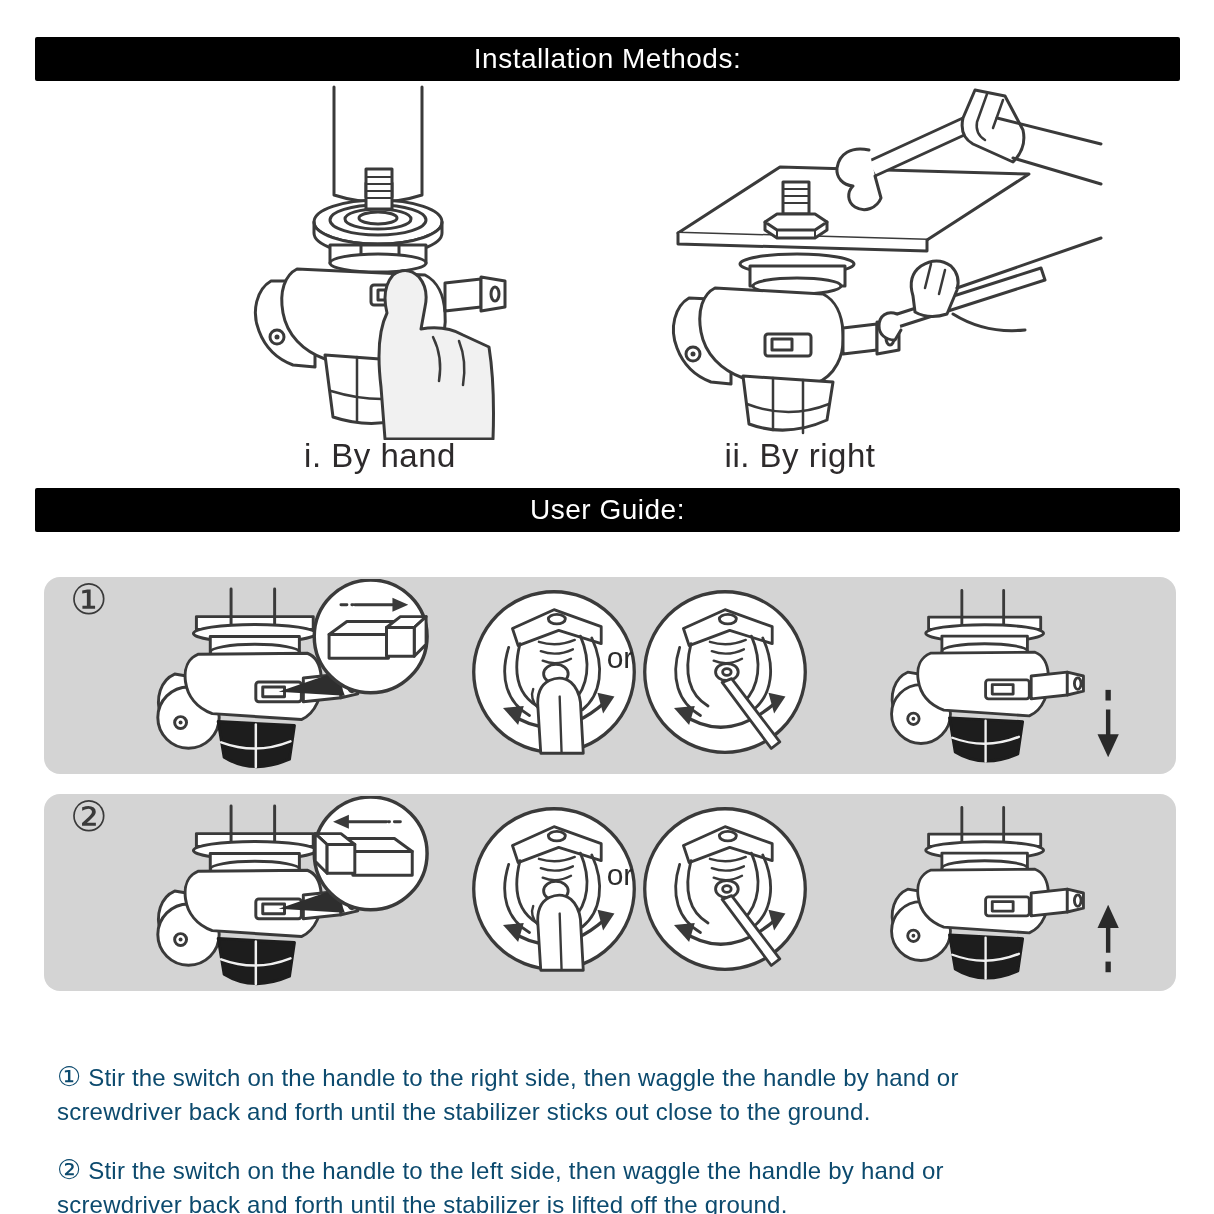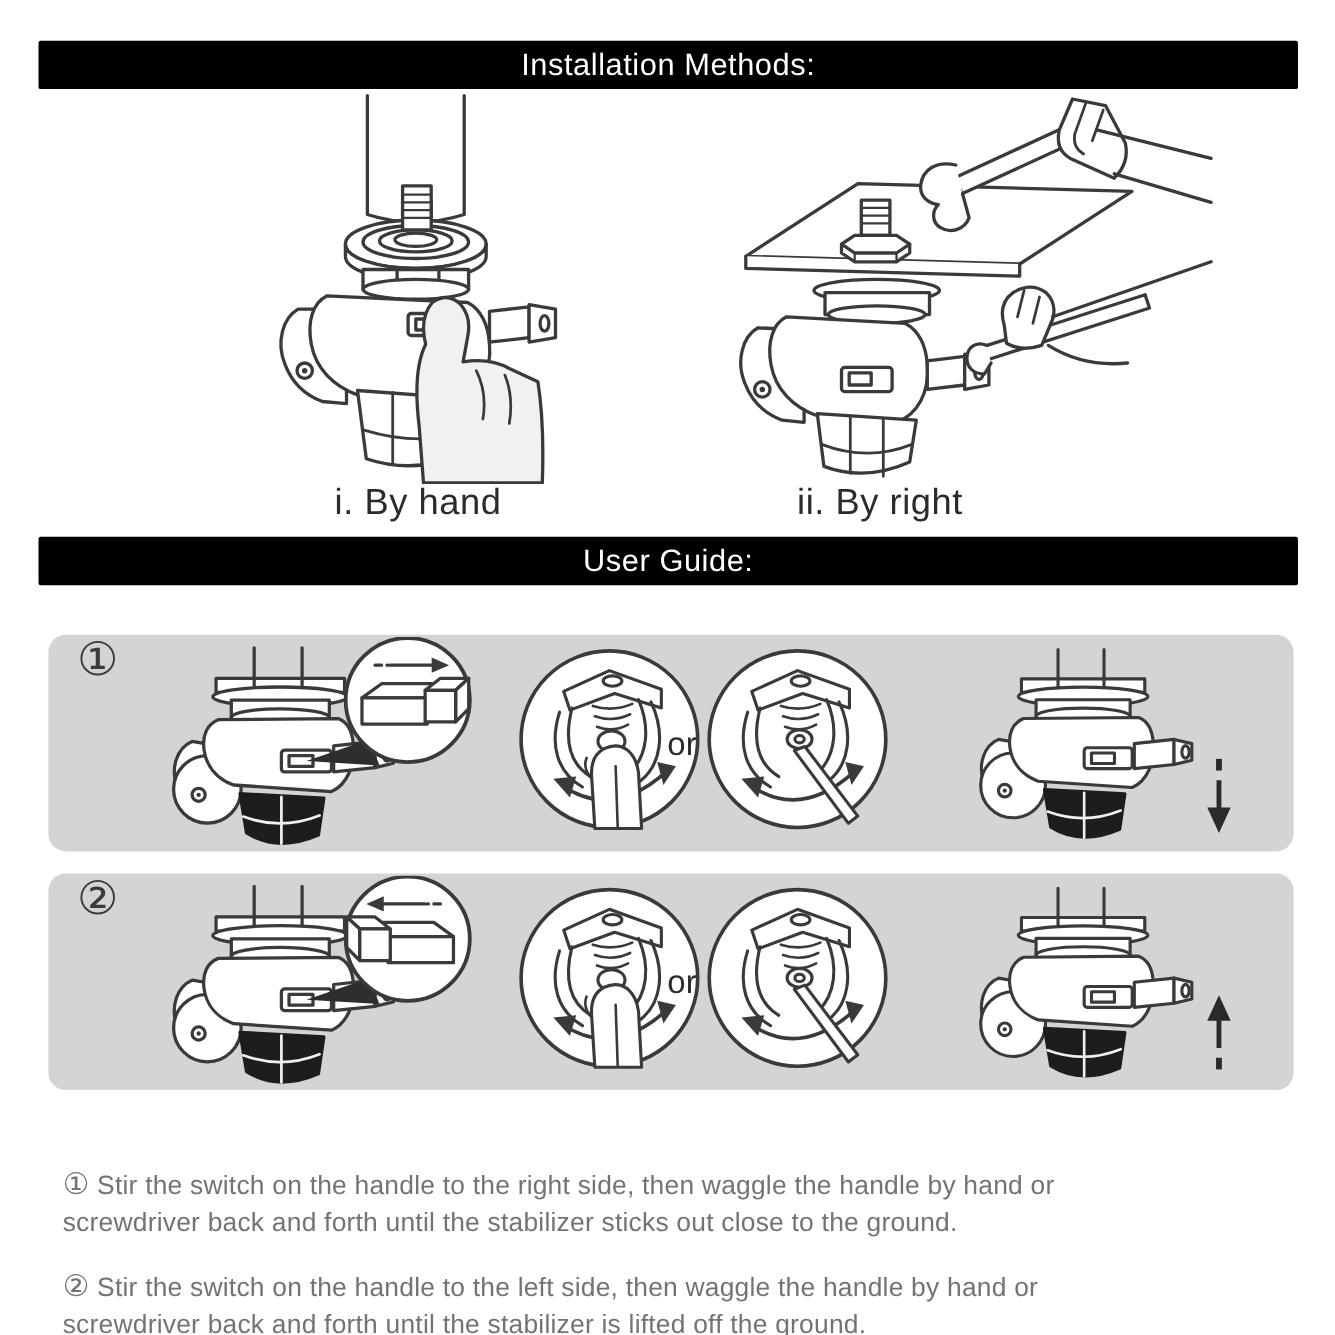--- a/index.html
+++ b/index.html
@@ -20,26 +20,26 @@
   }
   .panel{
     position:absolute;left:44px;width:1132px;height:197px;
     background:#d4d4d4;border-radius:16px;
   }
   .step-num{
     position:absolute;left:26px;top:2px;font-size:42px;color:#3a3a3a;
     font-family:"DejaVu Sans",sans-serif;line-height:1;
   }
   .or-label{
-    position:absolute;left:546px;top:83px;width:60px;text-align:center;
+    position:absolute;left:546px;top:64px;width:60px;text-align:center;
     font-size:30px;color:#2b2b2b;
   }
   .instr{
     position:absolute;left:57px;width:1000px;font-size:24px;line-height:34px;
-    color:#737373;letter-spacing:0.2px;
+    color:#0c4a6e;letter-spacing:0.2px;
   }
   .instr .marker{font-size:27px;font-family:"DejaVu Sans",sans-serif;}
   svg{display:block;}
   .defs-holder{position:absolute;width:0;height:0;overflow:hidden;}
 </style>
 </head>
 <body>
 
 <svg class="defs-holder" aria-hidden="true">
   <defs>

